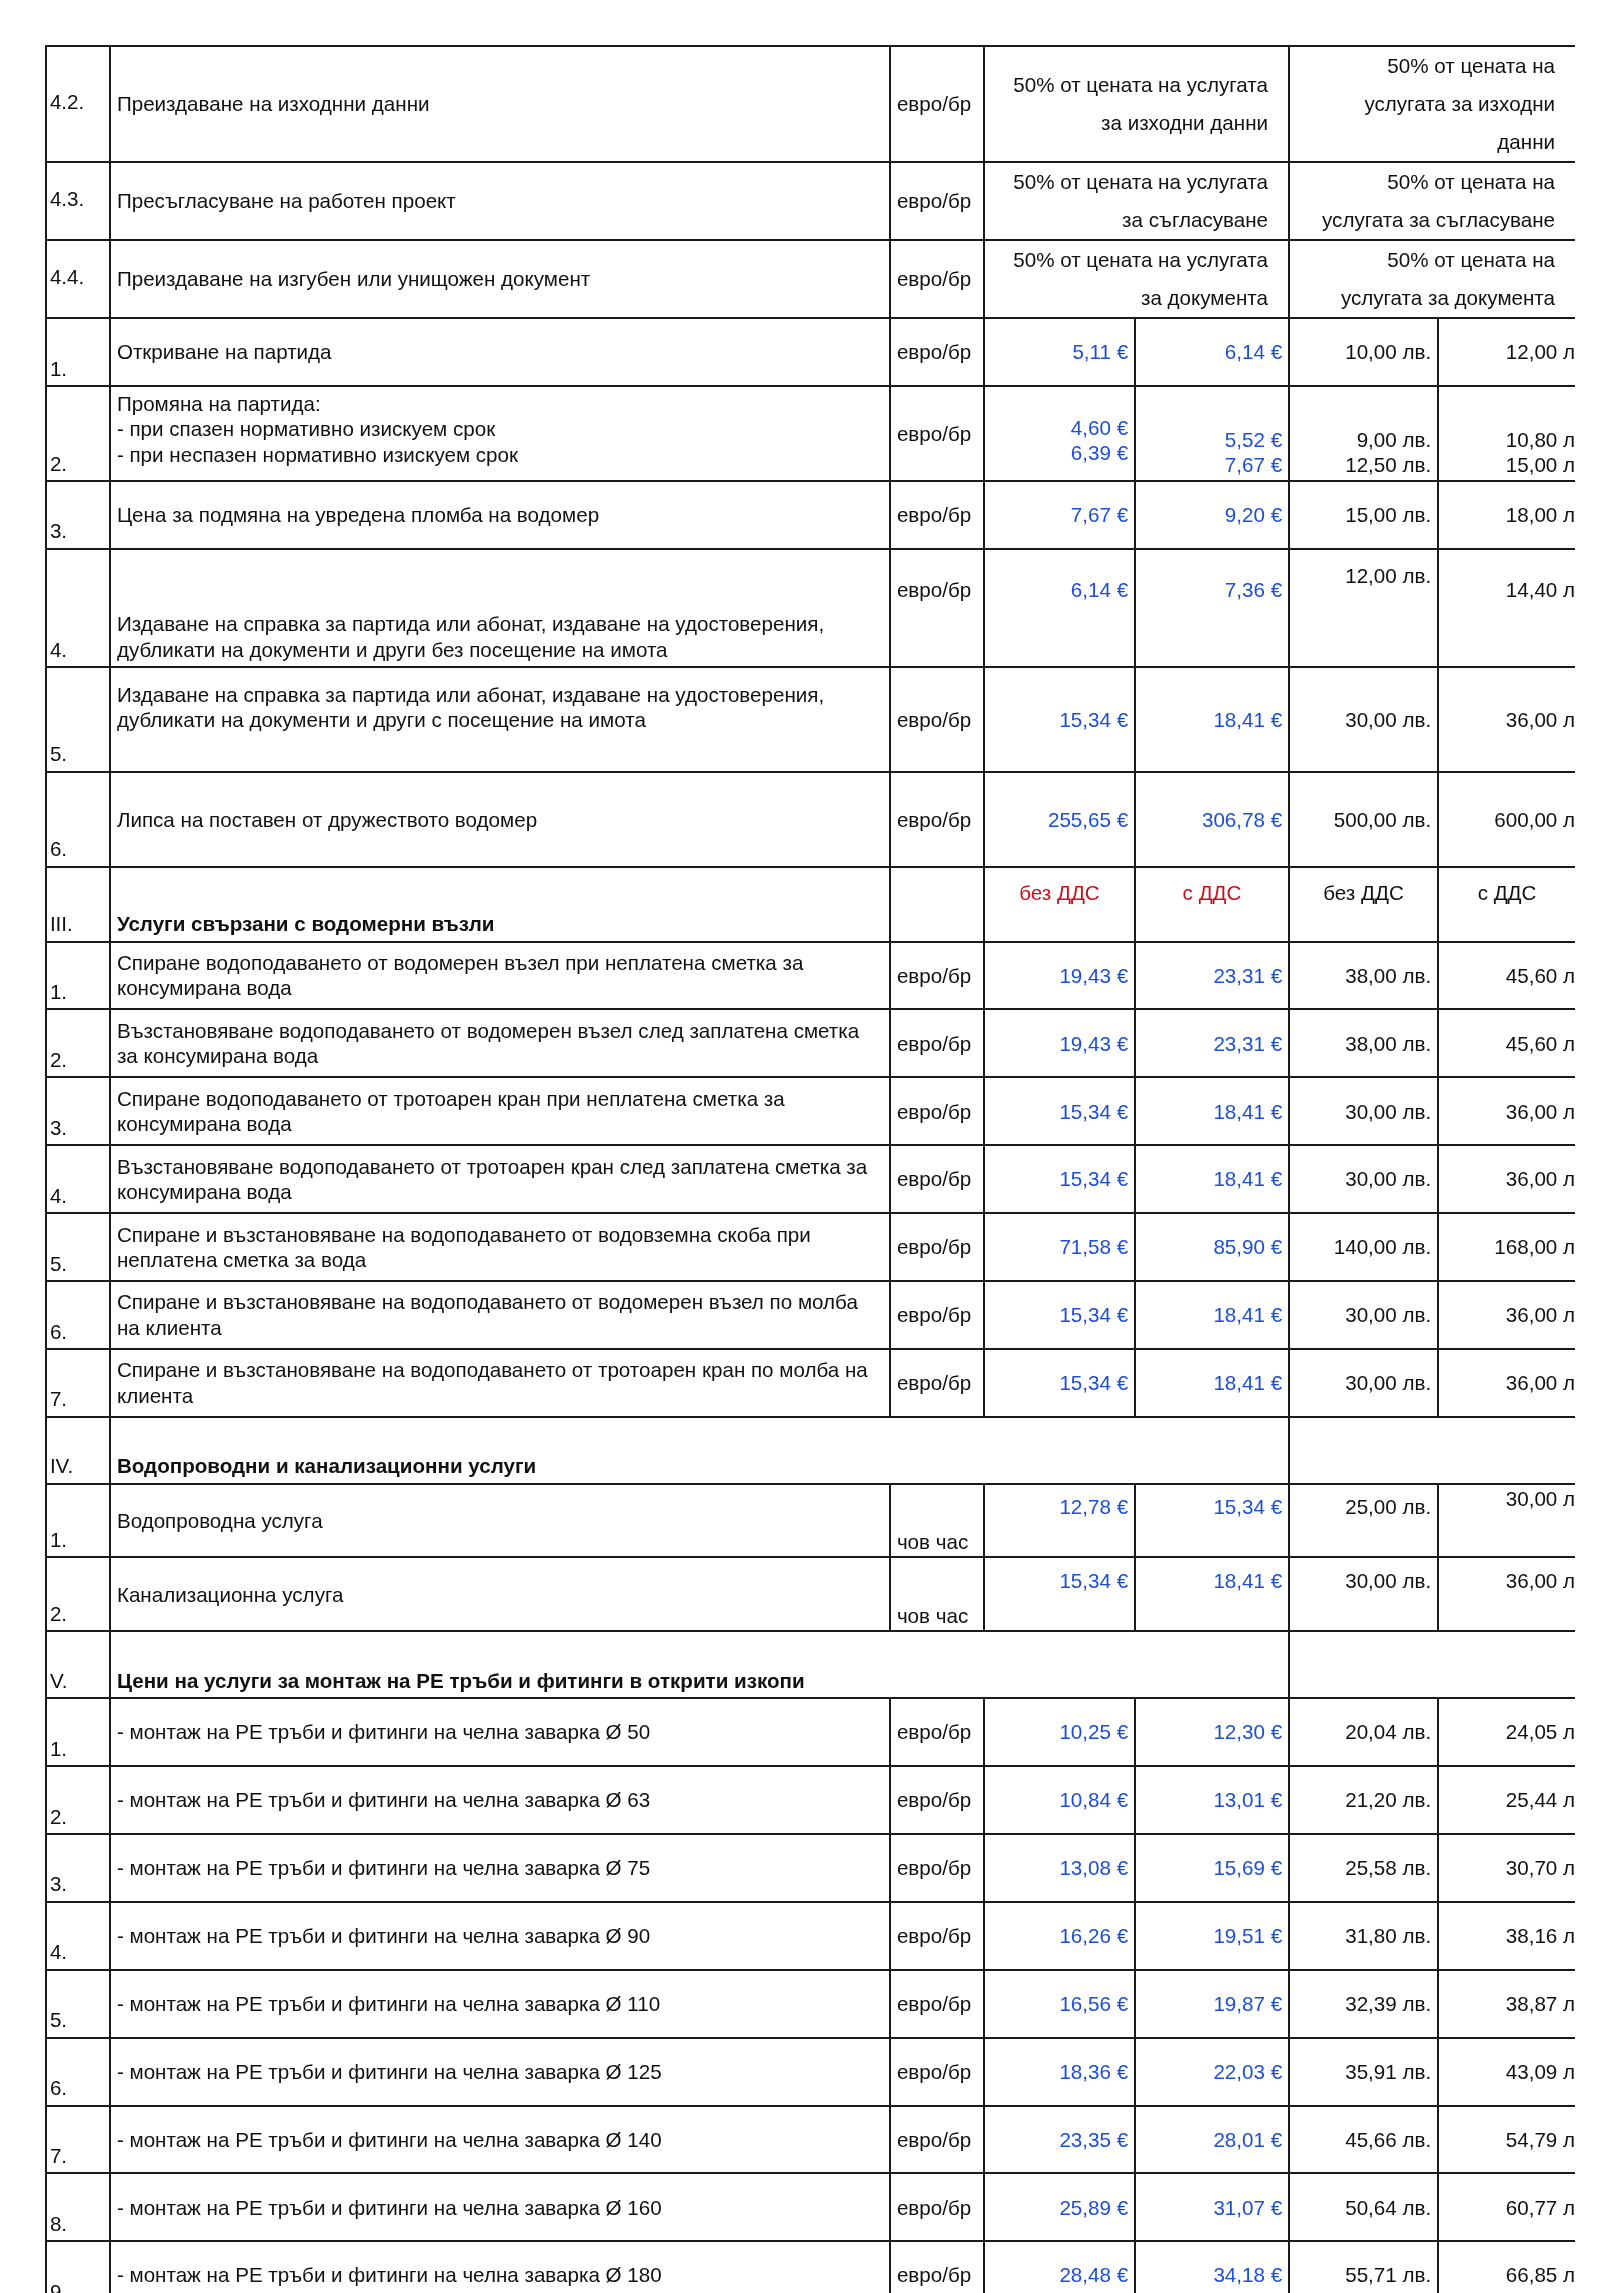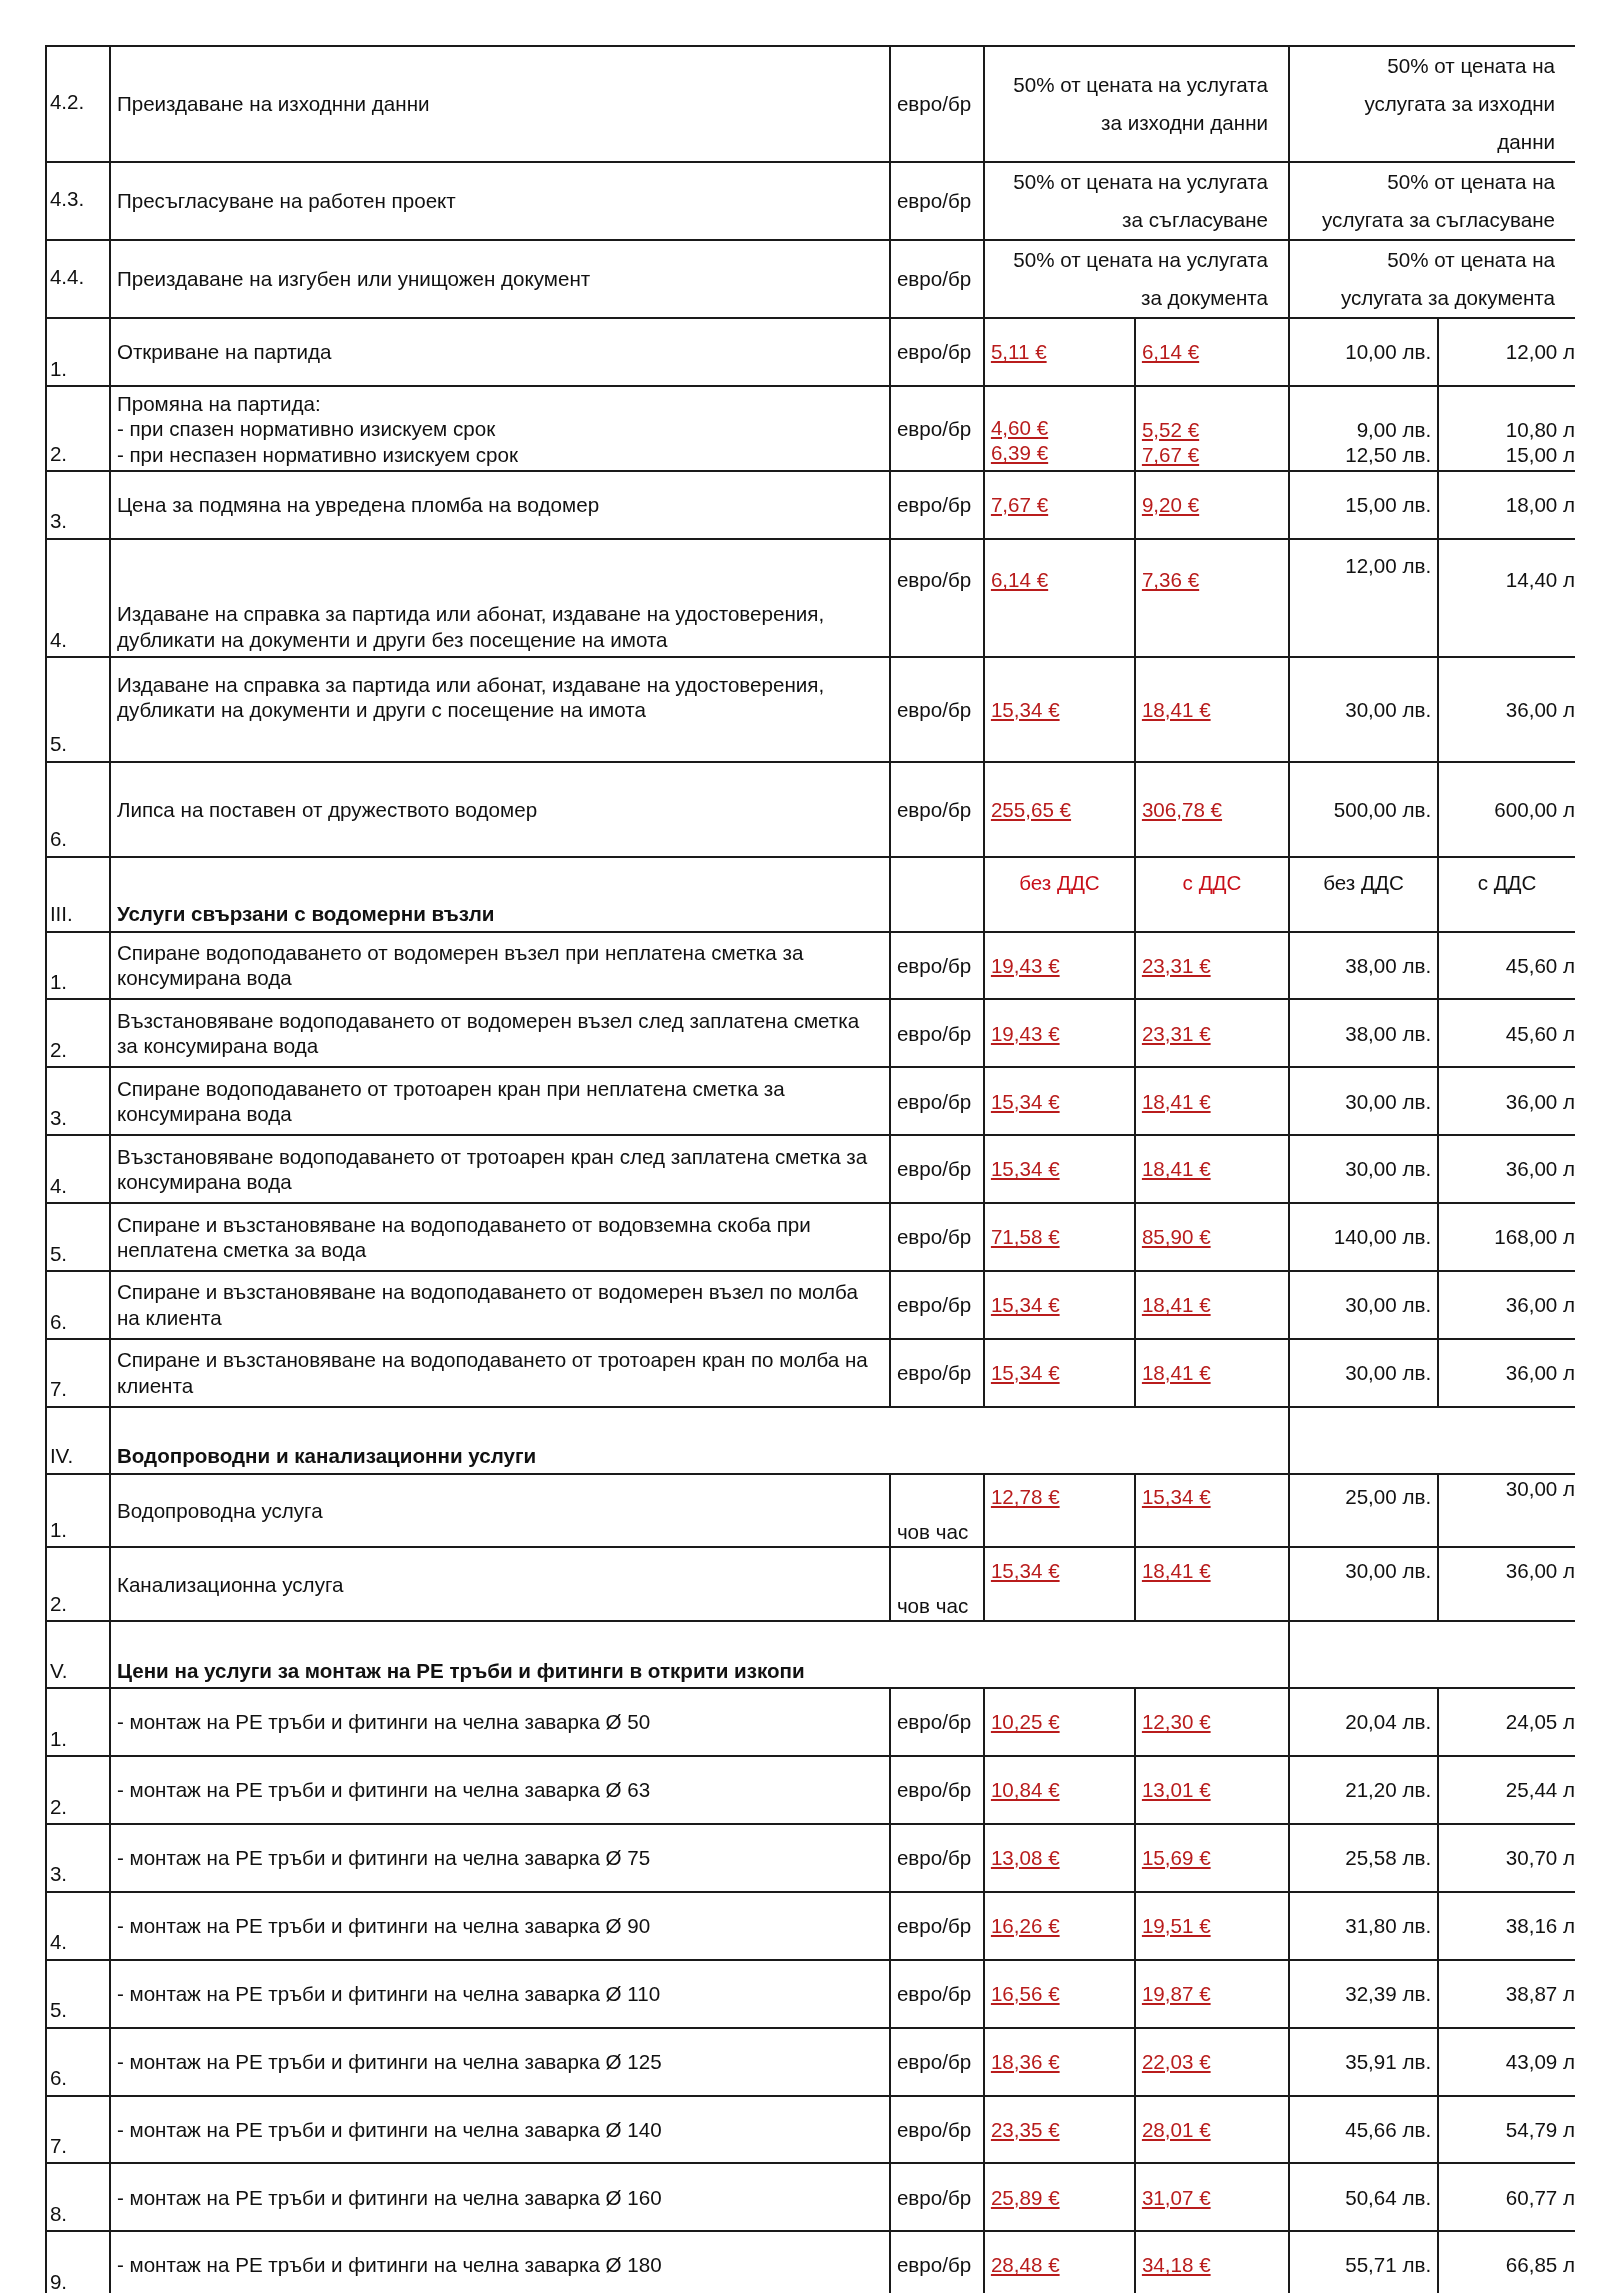--- a/index.html
+++ b/index.html
@@ -6,21 +6,21 @@
   body { width: 1621px; height: 2294px; position: relative; overflow: hidden;
          font-family: "Liberation Sans", sans-serif; color: #111; }
   #sheet { position: absolute; left: 45px; top: 45px; width: 1529px; }
   table { border-collapse: collapse; table-layout: fixed; width: 1529px; }
   td { border: 2px solid #1a1a1a; padding: 0 5.9px; font-size: 20.6px; line-height: 25.5px;
        vertical-align: middle; overflow: hidden; white-space: nowrap; }
   td.num { vertical-align: bottom; padding: 0 2.9px 3.9px 2.9px; }
   td.desc { white-space: normal; margin-left: 45px; }
   td.unit { text-align: left; padding-left: 5.9px; }
   td.unit.bottom { vertical-align: bottom; padding-bottom: 2px; }
-  td.eur { color: #b91c1c; padding-right: 5.9px; text-decoration: underline; }
+  td.eur { text-align: right; color: #1d4ed8; padding-right: 5.9px; }
   td.lev { text-align: right; padding-right: 5.9px; }
   td.lev2 { text-align: right; padding-right: 0; border-right: none; }
   td.pct { text-align: right; white-space: normal; padding: 0 20px; line-height: 38px; }
   td.pct2 { border-right: none; }
   td.sec { vertical-align: bottom; font-weight: bold; padding-bottom: 3.9px; }
   td.secnum { vertical-align: bottom; padding: 0 2.9px 3.9px 2.9px; }
   td.hdr-eur { text-align: center; color: #c8101a; vertical-align: top; padding-top: 11.8px; }
   td.hdr-lev { text-align: center; vertical-align: top; padding-top: 11.8px; }
   td.noright { border-right: none; }
   .dual { display: block; }
@@ -75,21 +75,21 @@
           <td class="lev lev2">12,00 л</td>
         </tr>
         <tr class="h85">
           <td class="num">2.</td>
           <td class="desc" style="vertical-align: top; padding-top: 3.9px;">
             <span class="dual">Промяна на партида:</span>
             <span class="dual">- при спазен нормативно изискуем срок</span>
             <span class="dual">- при неспазен нормативно изискуем срок</span>
           </td>
           <td class="unit">евро/бр</td>
-          <td class="eur" style="vertical-align: bottom; padding-bottom: 4px;">
+          <td class="eur" style="vertical-align: bottom; padding-bottom: 14px;">
             <span class="dual">4,60 €</span>
             <span class="dual">6,39 €</span>
           </td>
           <td class="eur" style="vertical-align: bottom; padding-bottom: 2px;">
             <span class="dual">5,52 €</span>
             <span class="dual">7,67 €</span>
           </td>
           <td class="lev" style="vertical-align: bottom; padding-bottom: 2px;">
             <span class="dual">9,00 лв.</span>
             <span class="dual">12,50 лв.</span>

